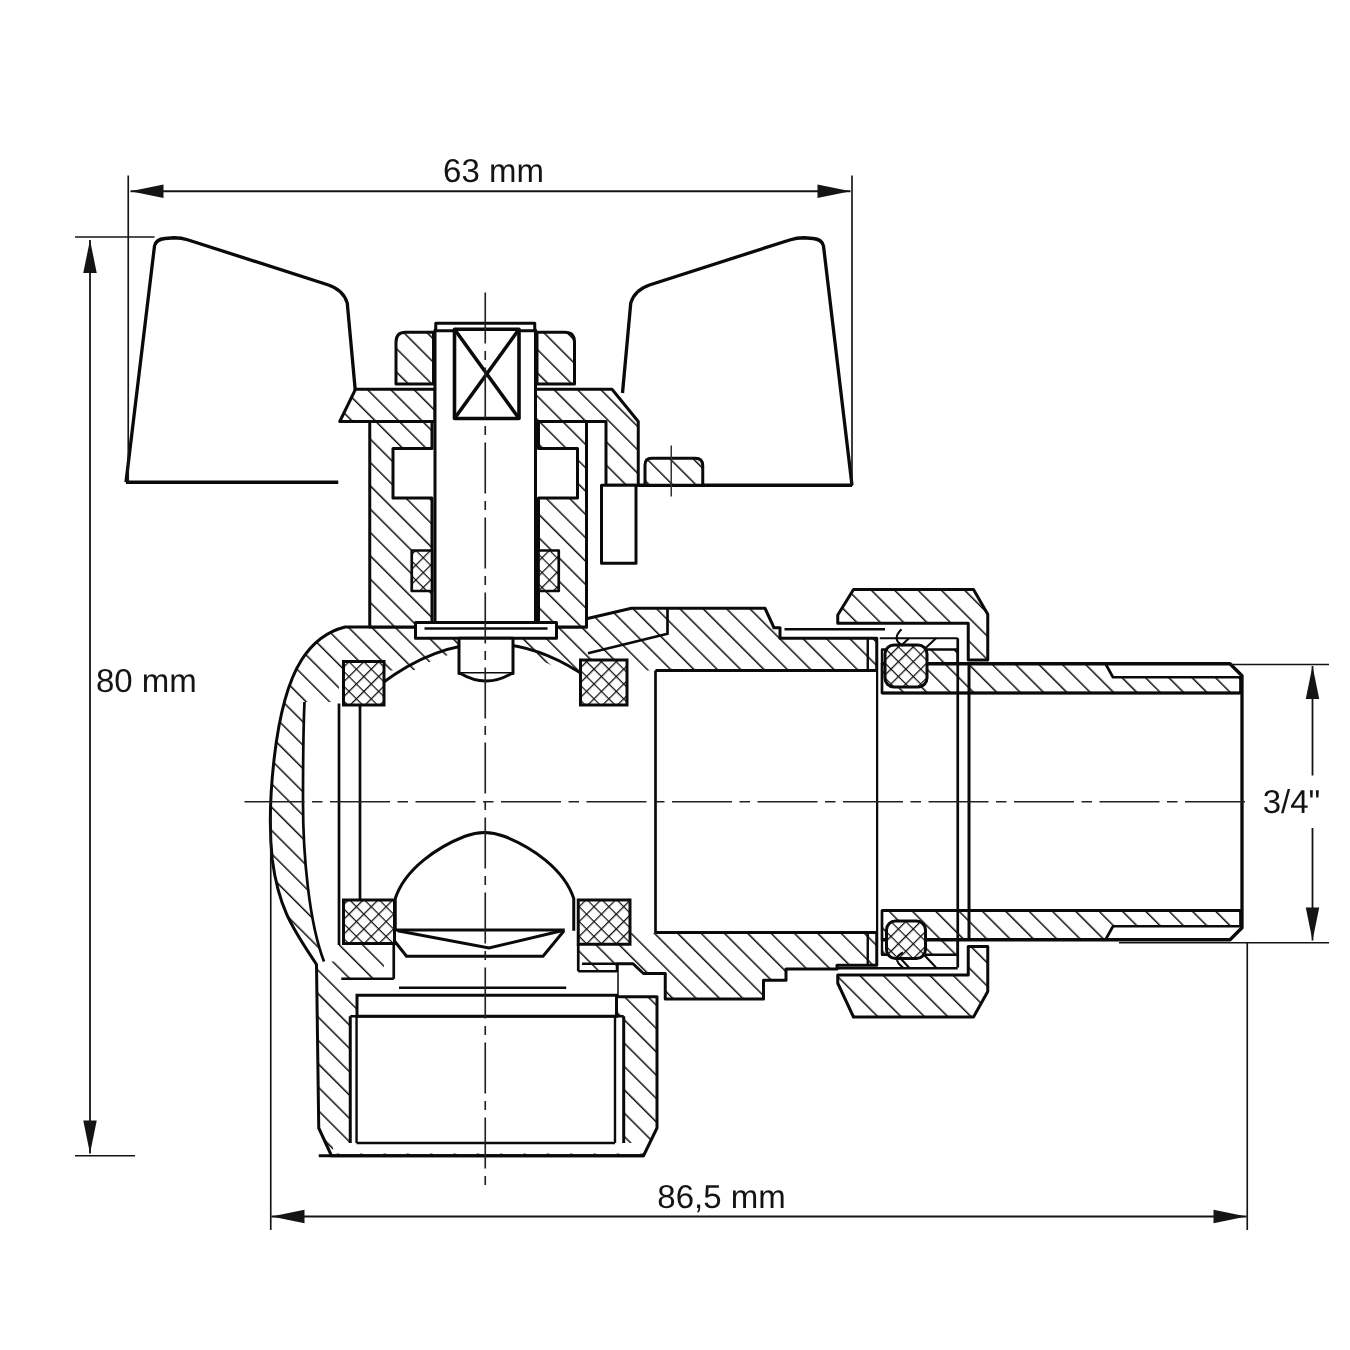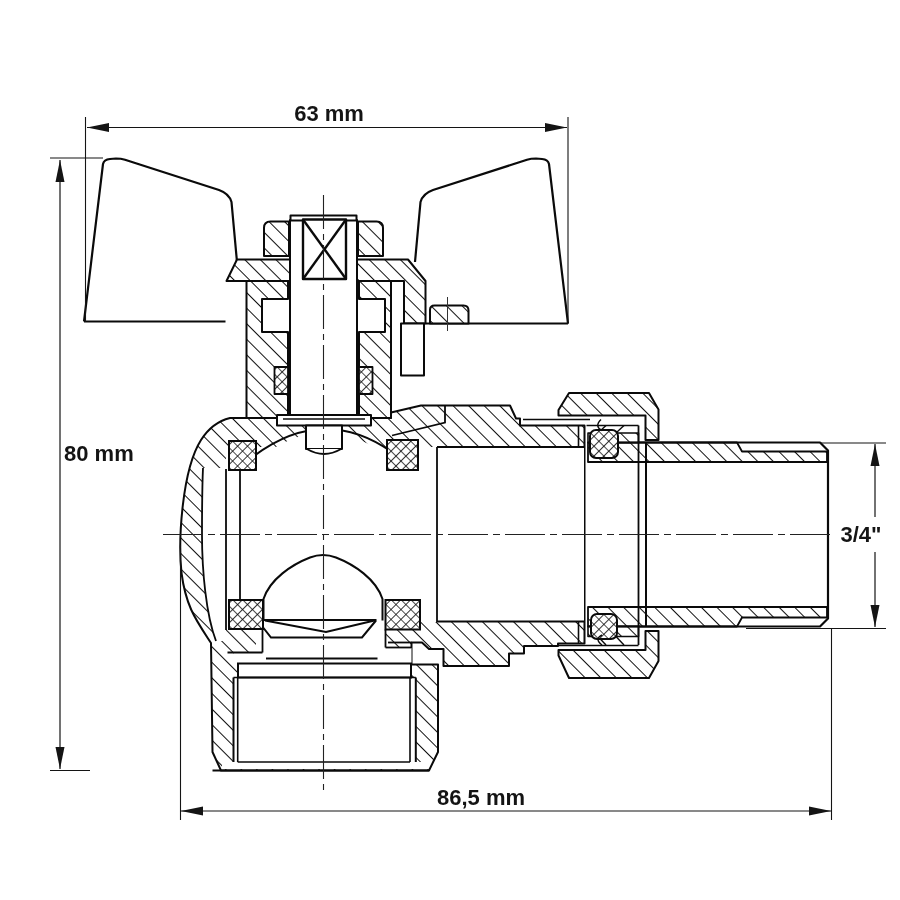--- a/index.html
+++ b/index.html
@@ -1,16 +1,16 @@
 <!DOCTYPE html>
 <html><head>
 <meta charset="utf-8">
 <style>
   html,body{margin:0;padding:0;background:#ffffff;}
-  .page{width:900px;height:868px;background:#ffffff;position:relative;overflow:hidden;font-weight:bold;}
+  .page{width:900px;height:868px;background:#ffffff;position:relative;overflow:hidden;}
   svg{display:block;}
   text.dim{font-family:"Liberation Sans","DejaVu Sans",sans-serif;font-size:22px;fill:#141414;}
 </style>
 </head>
 <body>
 
 <div class="page">
 <svg width="900" height="900" viewBox="0 0 900 900">
   <defs>
 

